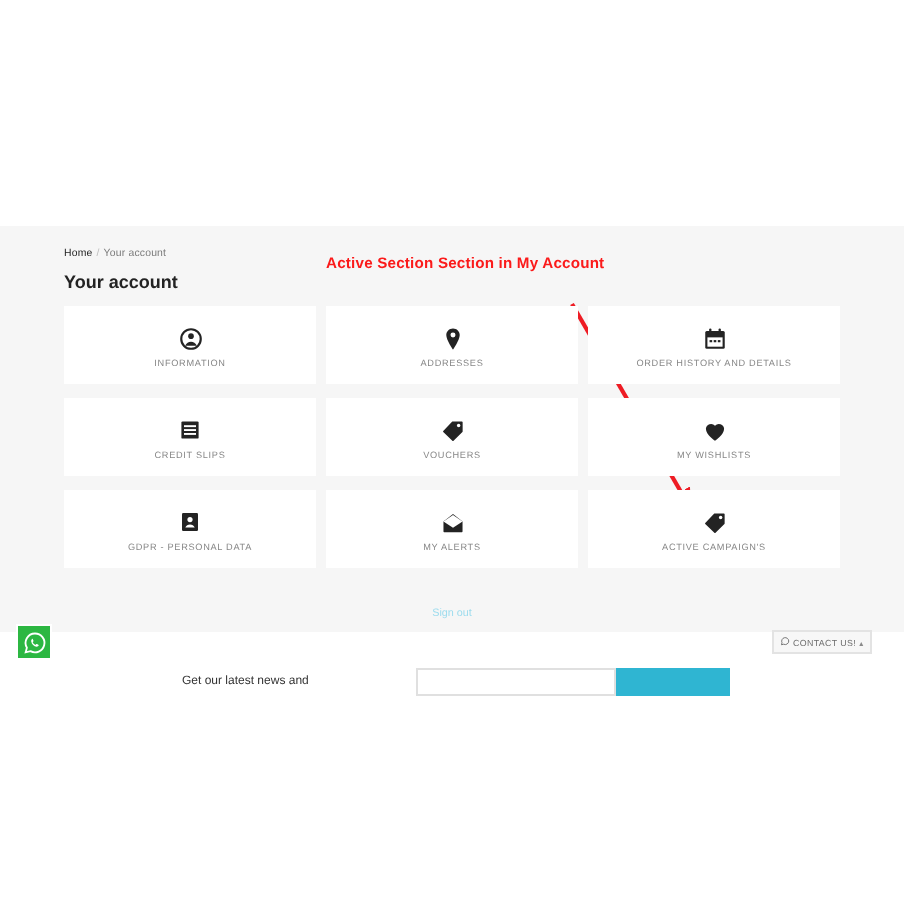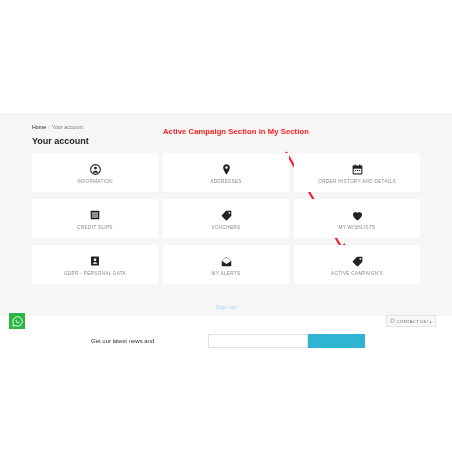--- a/index.html
+++ b/index.html
@@ -88,21 +88,21 @@
 <body>
 
 <div id="viewport">
 
   <div class="breadcrumb">
     <a href="#" class="crumb-home" style="text-decoration:none;color:#232323;">Home</a><span class="sep">/</span><span>Your account</span>
   </div>
 
   <div class="page-title">Your account</div>
 
-  <div class="annotation">Active Campaign Section in My Section</div>
+  <div class="annotation">Active Section Section in My Account</div>
 
   <svg id="arrow-svg" viewBox="0 0 452 235">
     <defs>
       <marker id="ah" markerWidth="5" markerHeight="5" refX="3.4" refY="2.5" orient="auto">
         <path d="M0,0 L5,2.5 L0,5 z" fill="#ee1c24"></path>
       </marker>
     </defs>
     <line x1="286" y1="39" x2="344" y2="139" stroke="#ee1c24" stroke-width="2.1" marker-end="url(#ah)"></line>
   </svg>
 

